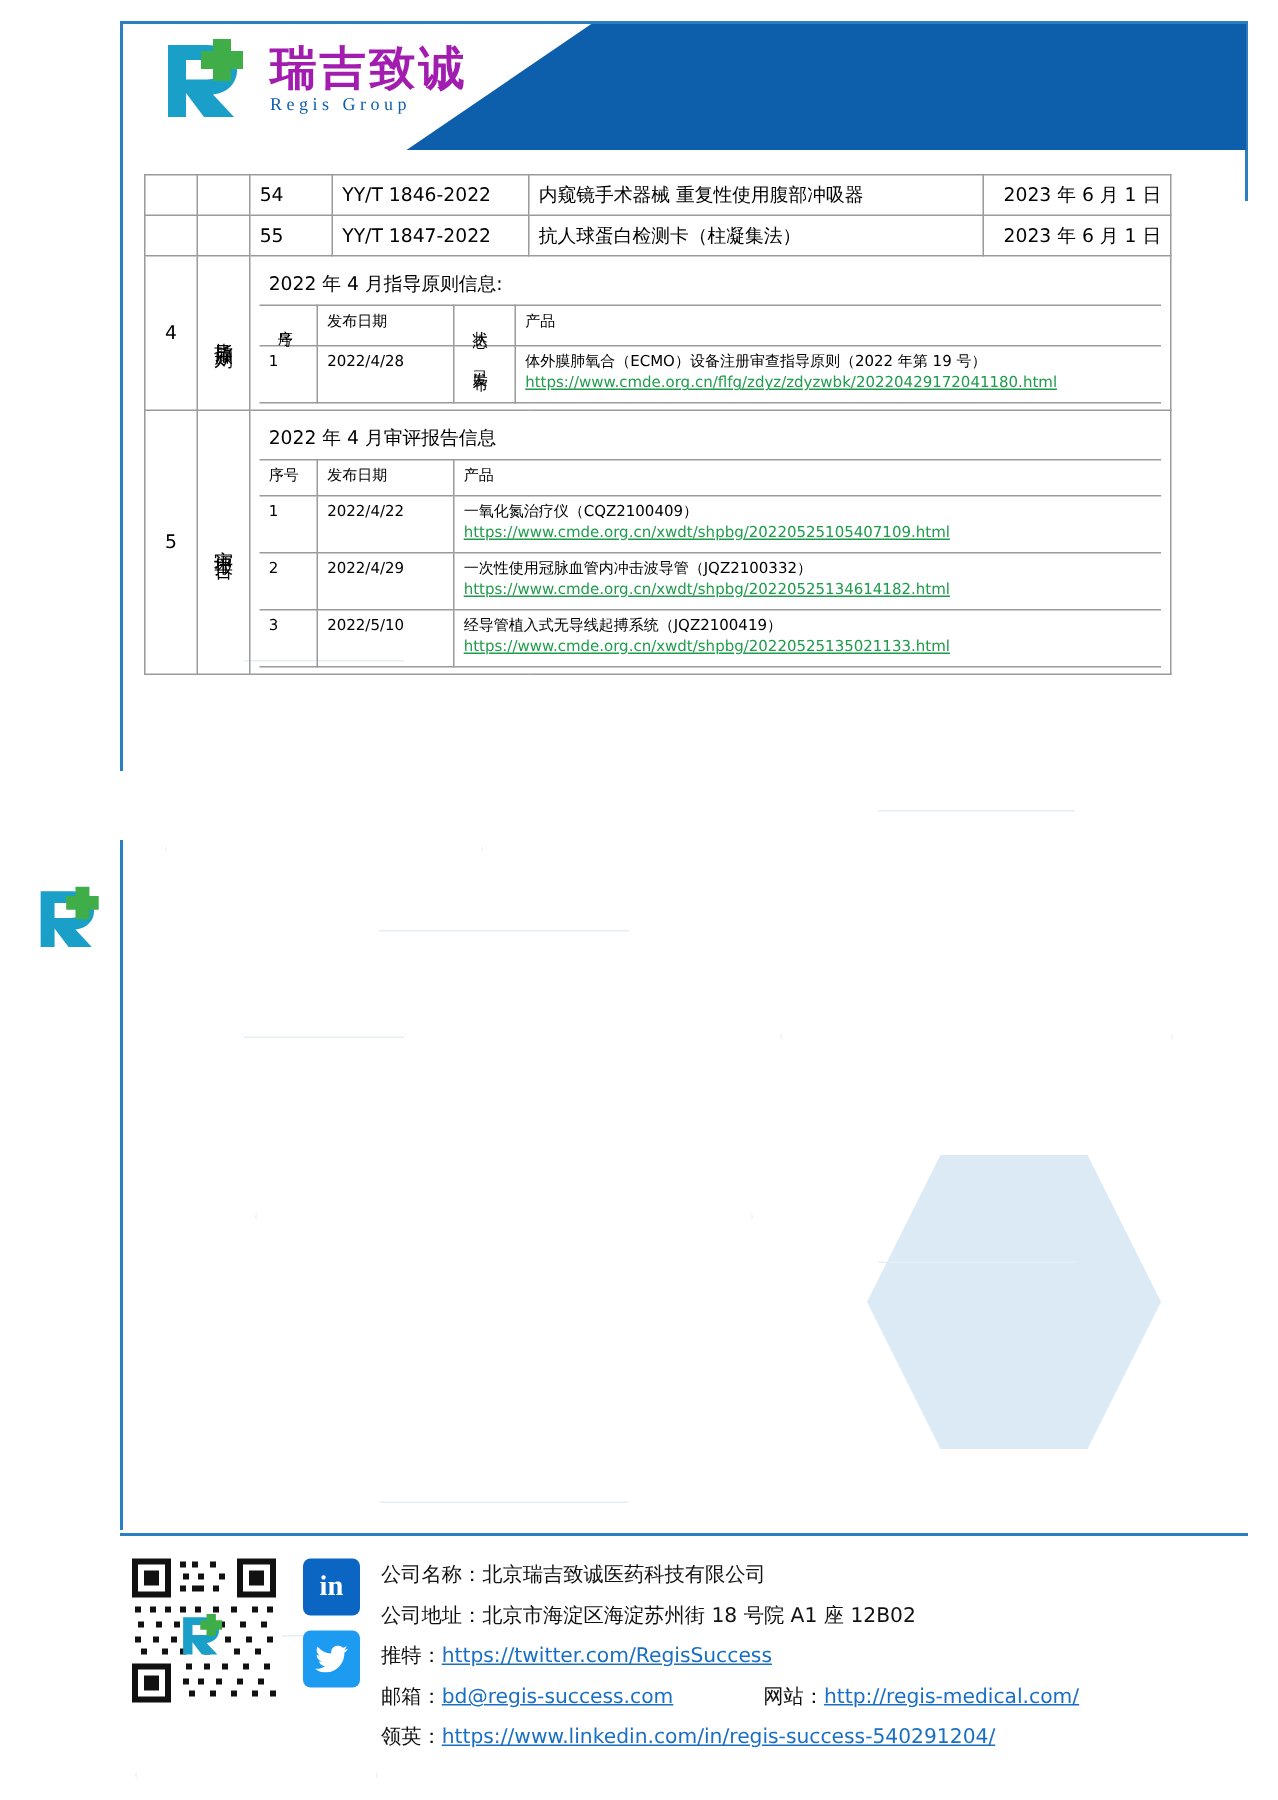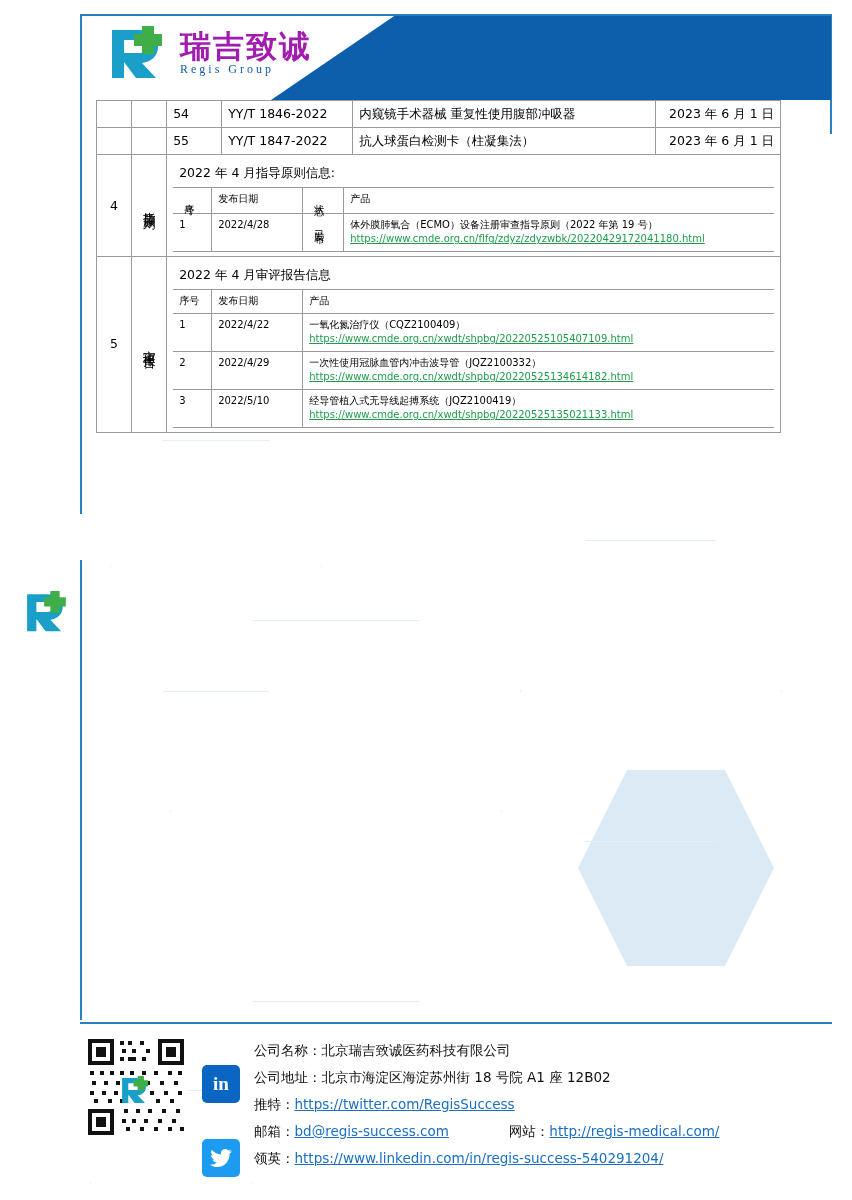--- a/index.html
+++ b/index.html
@@ -96,21 +96,21 @@
   }
   .hex-outline {
     border: 1px solid #e4eef7;
     background: transparent;
   }
 
   
   .doc-table {
     position: absolute;
     left: 96px;
-    top: 100px;
+    top: 116px;
     border-collapse: collapse;
     font-size: 12.5px;
     font-family: "DejaVu Sans", sans-serif;
   }
   .doc-table td {
     border: 1px solid #9a9a9a;
     padding: 4px 6px;
     vertical-align: middle;
     line-height: 1.45;
   }
@@ -187,21 +187,20 @@
   }
   .soc-badge {
     width: 38px;
     height: 38px;
     border-radius: 5px;
     display: flex;
     align-items: center;
     justify-content: center;
     color: #fff;
     font-weight: bold;
-    margin-top: 26px;
   }
   .li { background: #0a66c2; font-size: 19px; font-family: "Liberation Serif", serif;}
   .tw { background: #1d9bf0; }
   .finfo {
     font-size: 13.5px;
     font-family: "DejaVu Sans", sans-serif;
     line-height: 2.0;
     color: #111;
     padding-top: 2px;
   }

